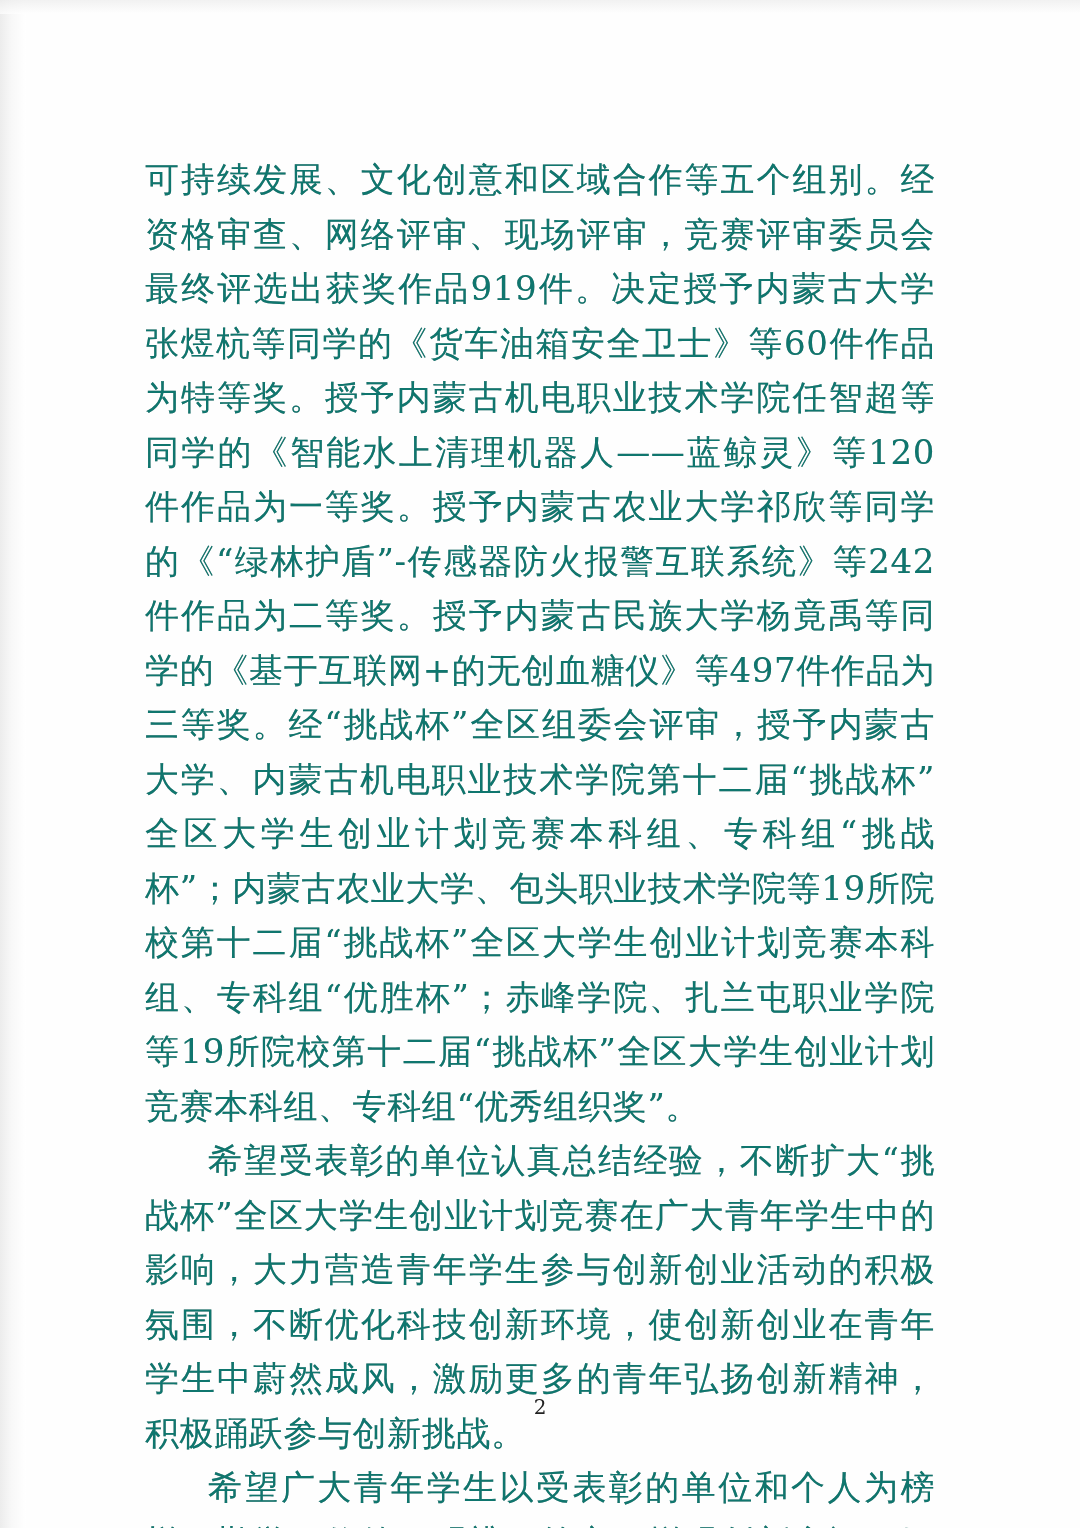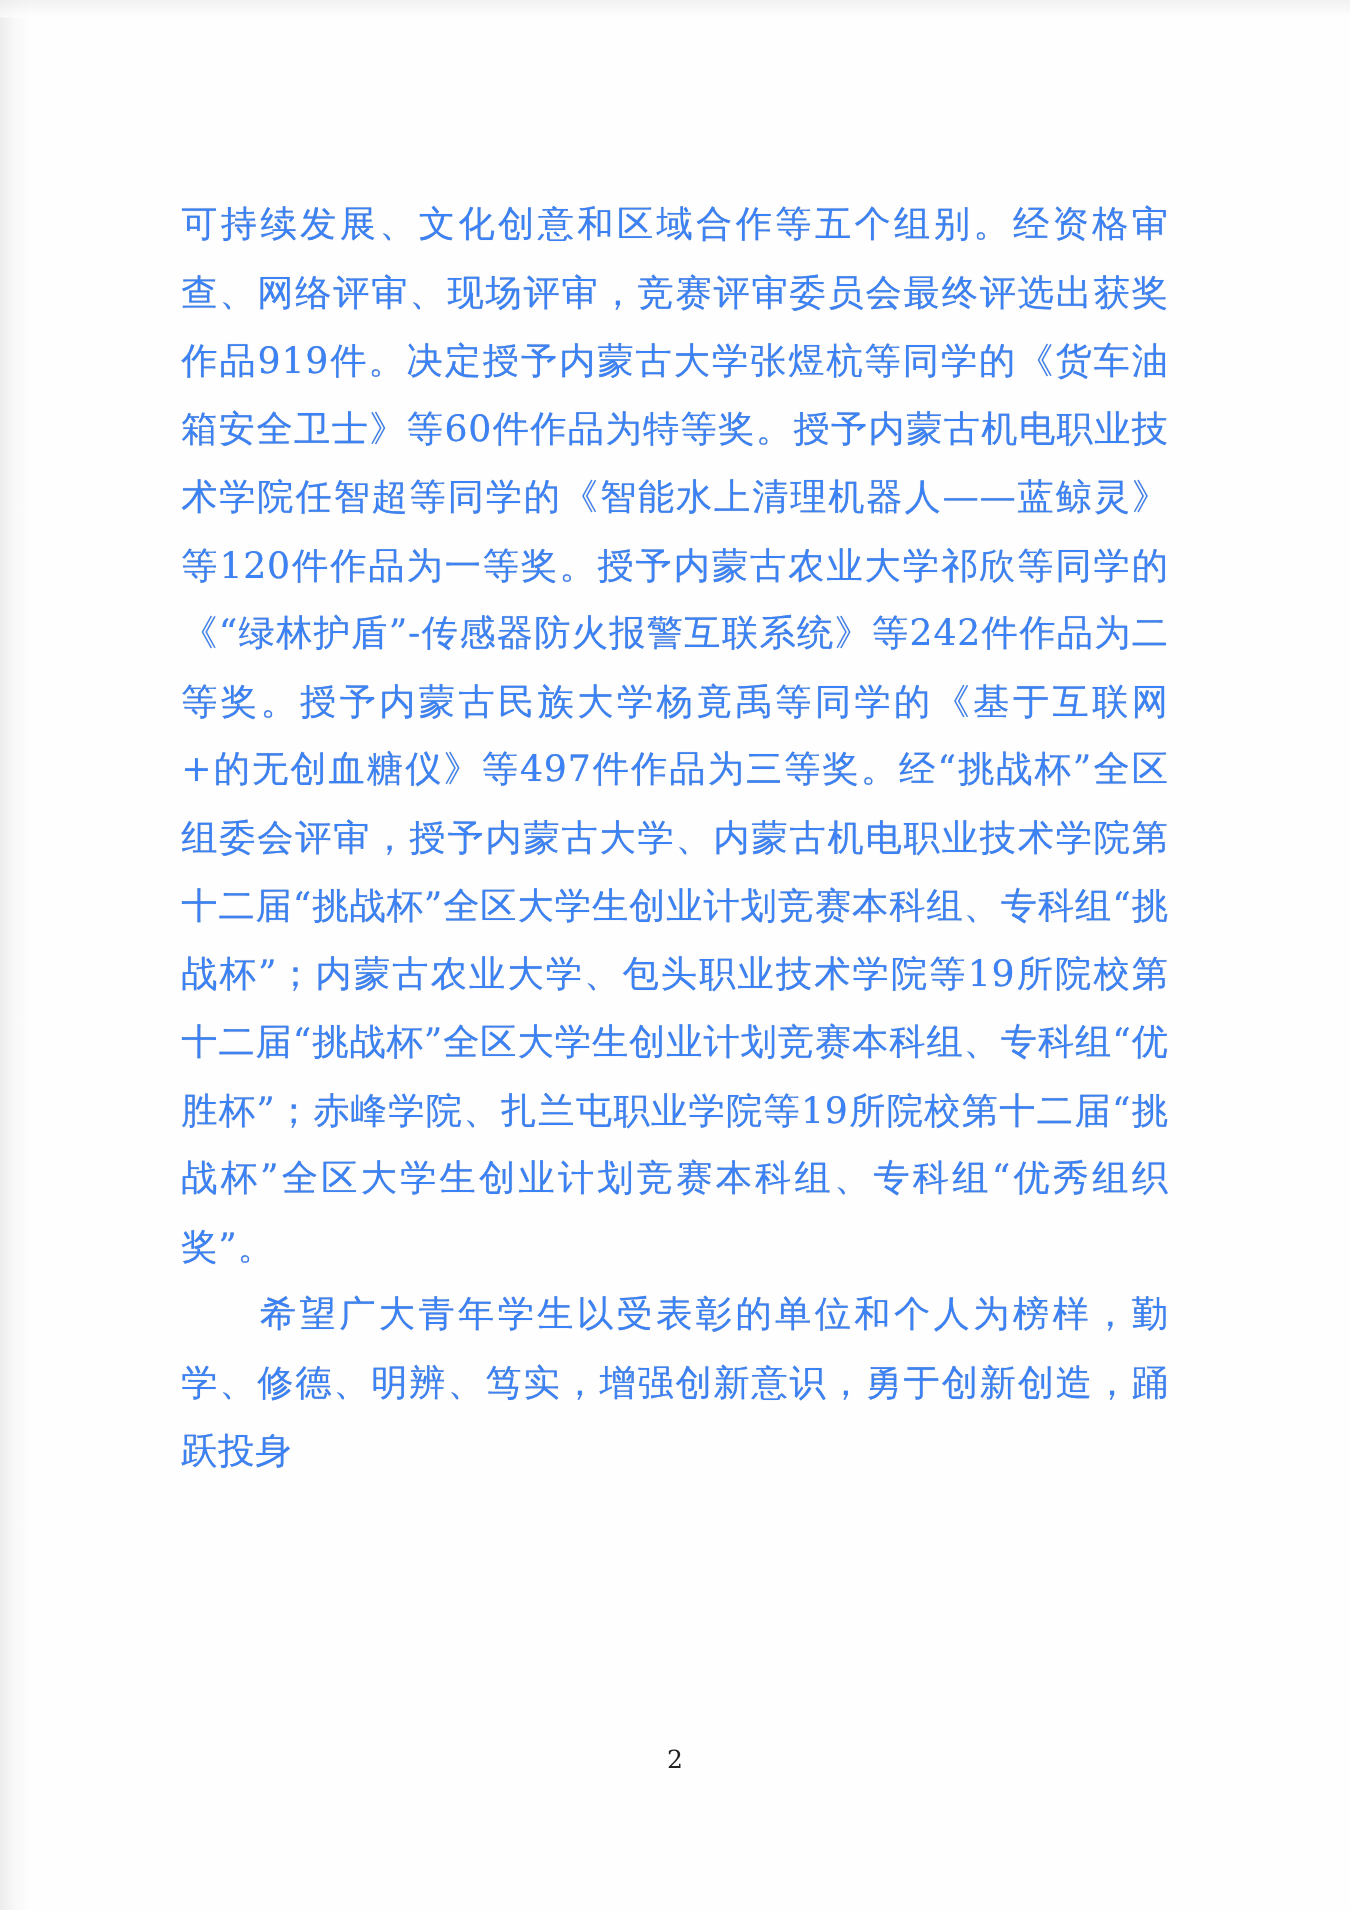--- a/index.html
+++ b/index.html
@@ -38,27 +38,27 @@
   }
 
   .doc-body {
     position: absolute;
     left: 145px;
     top: 152px;
     width: 790px;
   }
 
   .para {
-    font-size: 29px;
+    font-size: 34px;
     line-height: 54.5px;
     letter-spacing: 0.6px;
     text-align: justify;
     text-justify: inter-ideograph;
     margin: 0 0 0 0;
-    color: #3b82f6;
+    color: #0f766e;
     font-weight: 500;
     text-shadow: 0 0 0.6px rgba(0,0,0,0.35);
   }
   .para.indent {
     text-indent: 63px;
   }
 
   .page-number {
     position: absolute;
     left: 0;
@@ -72,17 +72,18 @@
 </style>
 </head>
 <body>
 
 <div class="page">
   <div class="scan-edge-left"></div>
   <div class="scan-edge-top"></div>
 
   <div class="doc-body">
     <p class="para">可持续发展、文化创意和区域合作等五个组别。经资格审查、网络评审、现场评审，竞赛评审委员会最终评选出获奖作品919件。决定授予内蒙古大学张煜杭等同学的《货车油箱安全卫士》等60件作品为特等奖。授予内蒙古机电职业技术学院任智超等同学的《智能水上清理机器人——蓝鲸灵》等120件作品为一等奖。授予内蒙古农业大学祁欣等同学的《“绿林护盾”-传感器防火报警互联系统》等242件作品为二等奖。授予内蒙古民族大学杨竟禹等同学的《基于互联网+的无创血糖仪》等497件作品为三等奖。经“挑战杯”全区组委会评审，授予内蒙古大学、内蒙古机电职业技术学院第十二届“挑战杯”全区大学生创业计划竞赛本科组、专科组“挑战杯”；内蒙古农业大学、包头职业技术学院等19所院校第十二届“挑战杯”全区大学生创业计划竞赛本科组、专科组“优胜杯”；赤峰学院、扎兰屯职业学院等19所院校第十二届“挑战杯”全区大学生创业计划竞赛本科组、专科组“优秀组织奖”。</p>
+    <p class="para indent">希望受表彰的单位认真总结经验，不断扩大“挑战杯”全区大学生创业计划竞赛在广大青年学生中的影响，大力营造青年学生参与创新创业活动的积极氛围，不断优化科技创新环境，使创新创业在青年学生中蔚然成风，激励更多的青年弘扬创新精神，积极踊跃参与创新挑战。</p>
     <p class="para indent">希望广大青年学生以受表彰的单位和个人为榜样，勤学、修德、明辨、笃实，增强创新意识，勇于创新创造，踊跃投身</p>
   </div>
 
   <div class="page-number">2</div>
 </div>
 
 </body></html>

